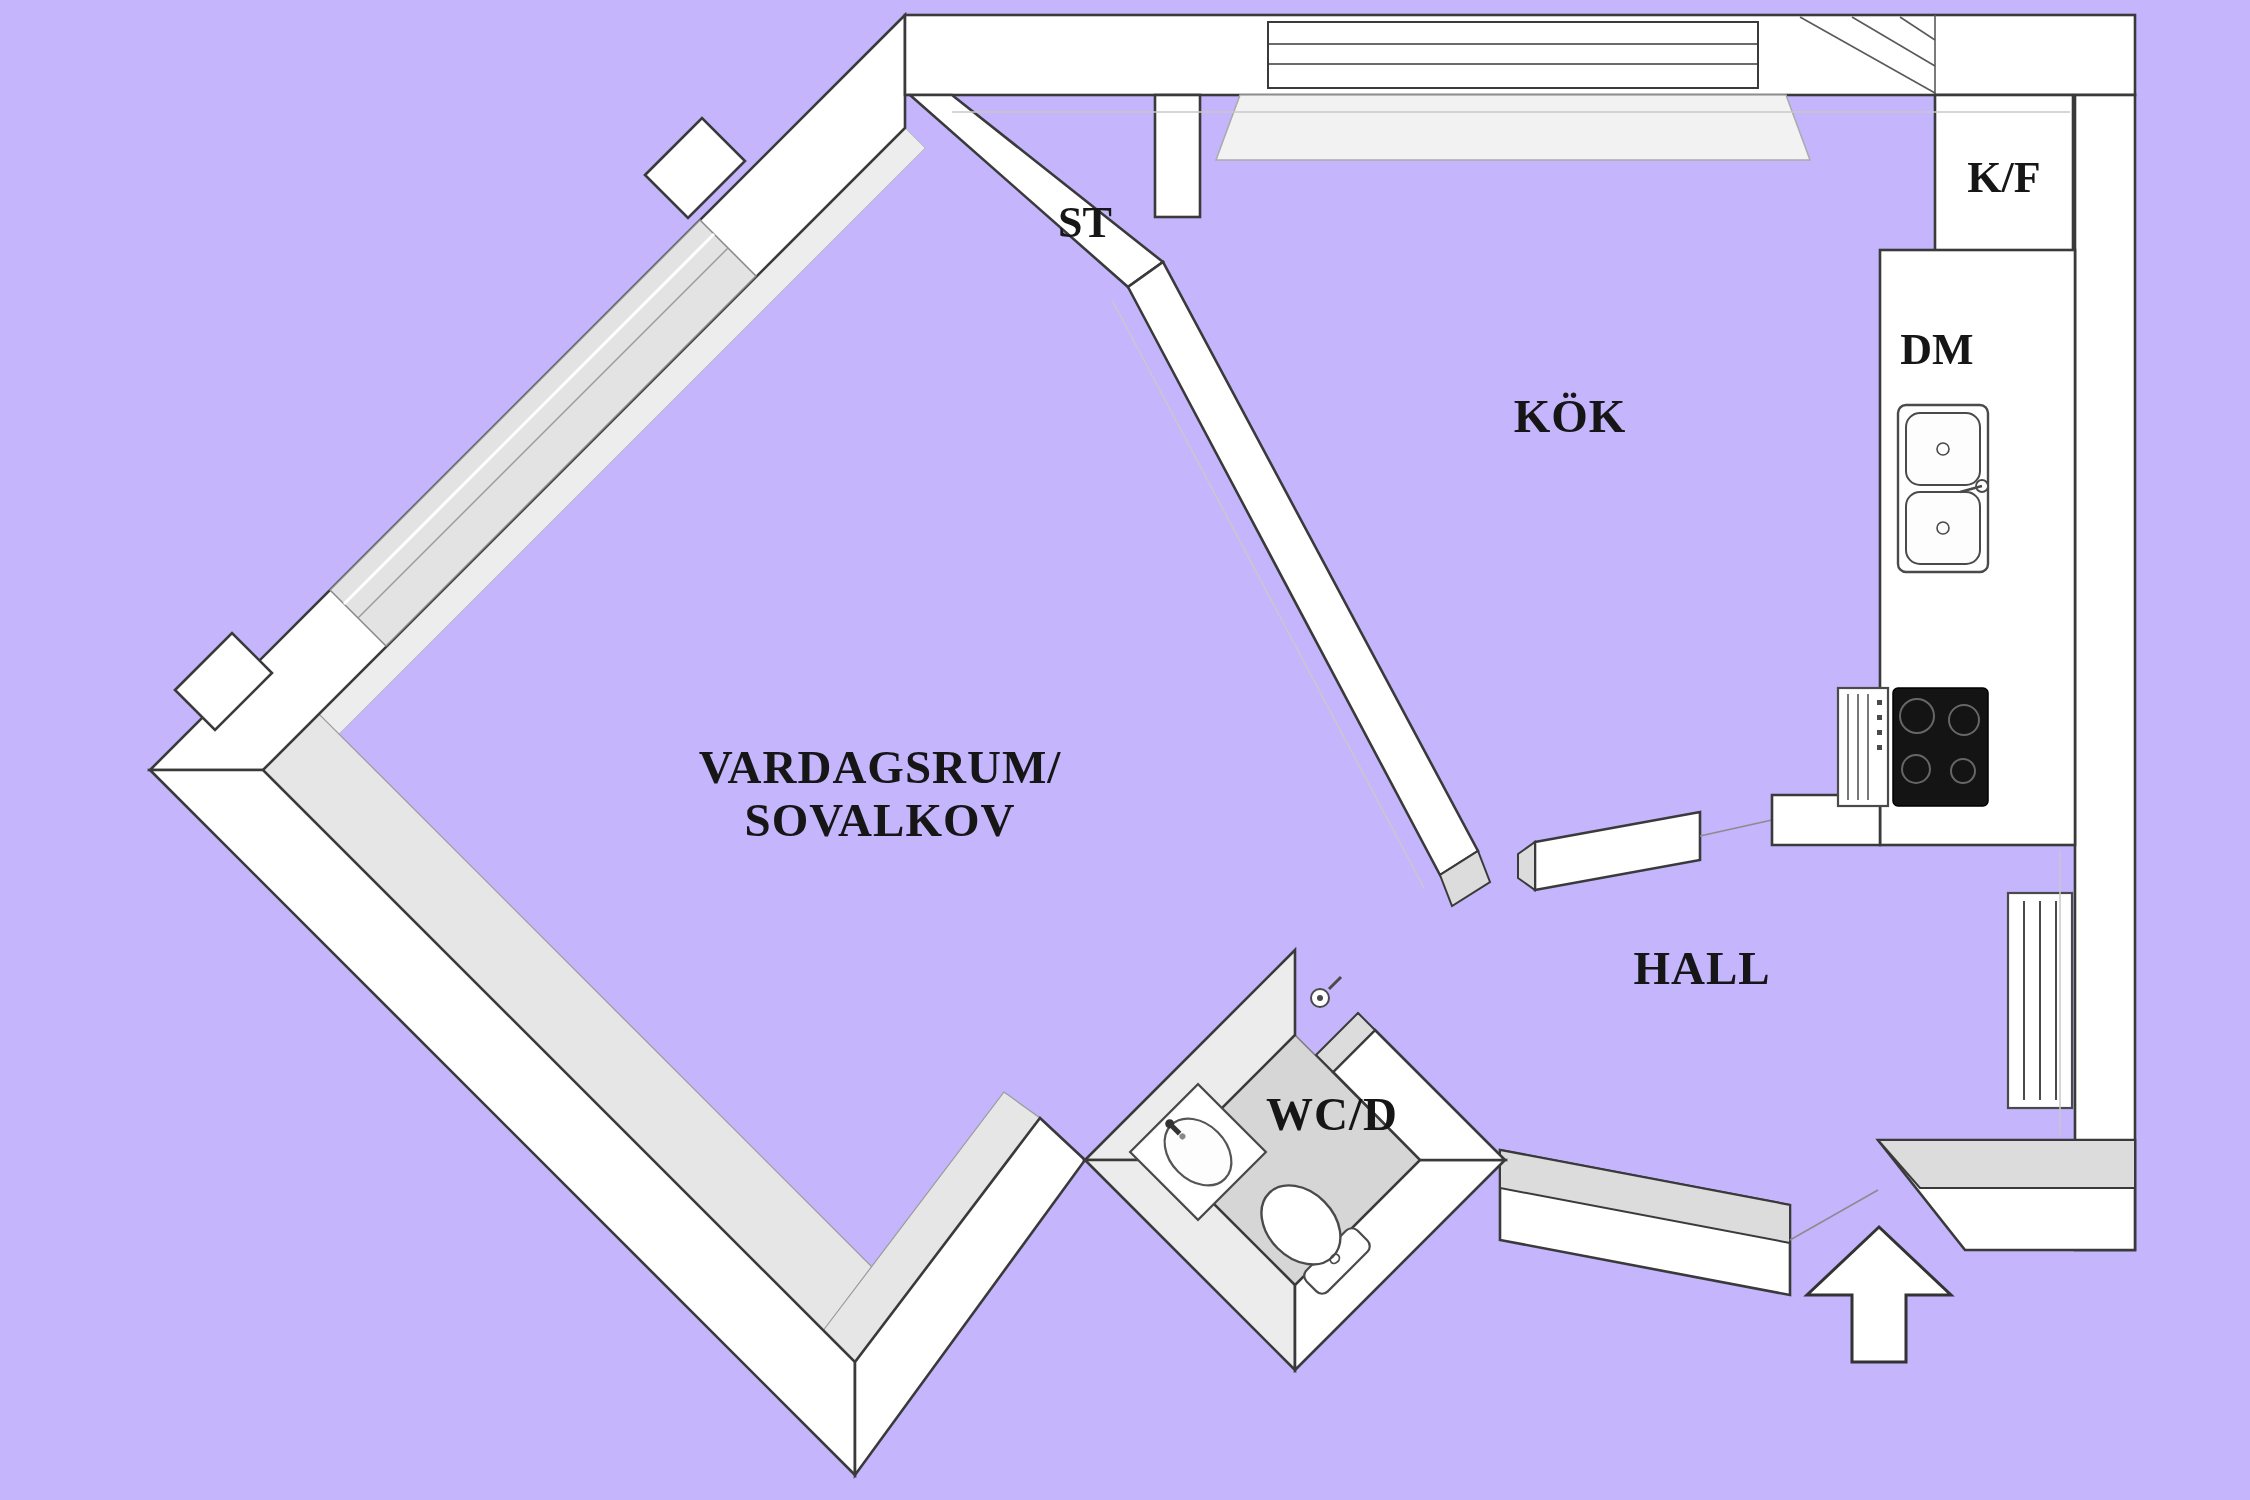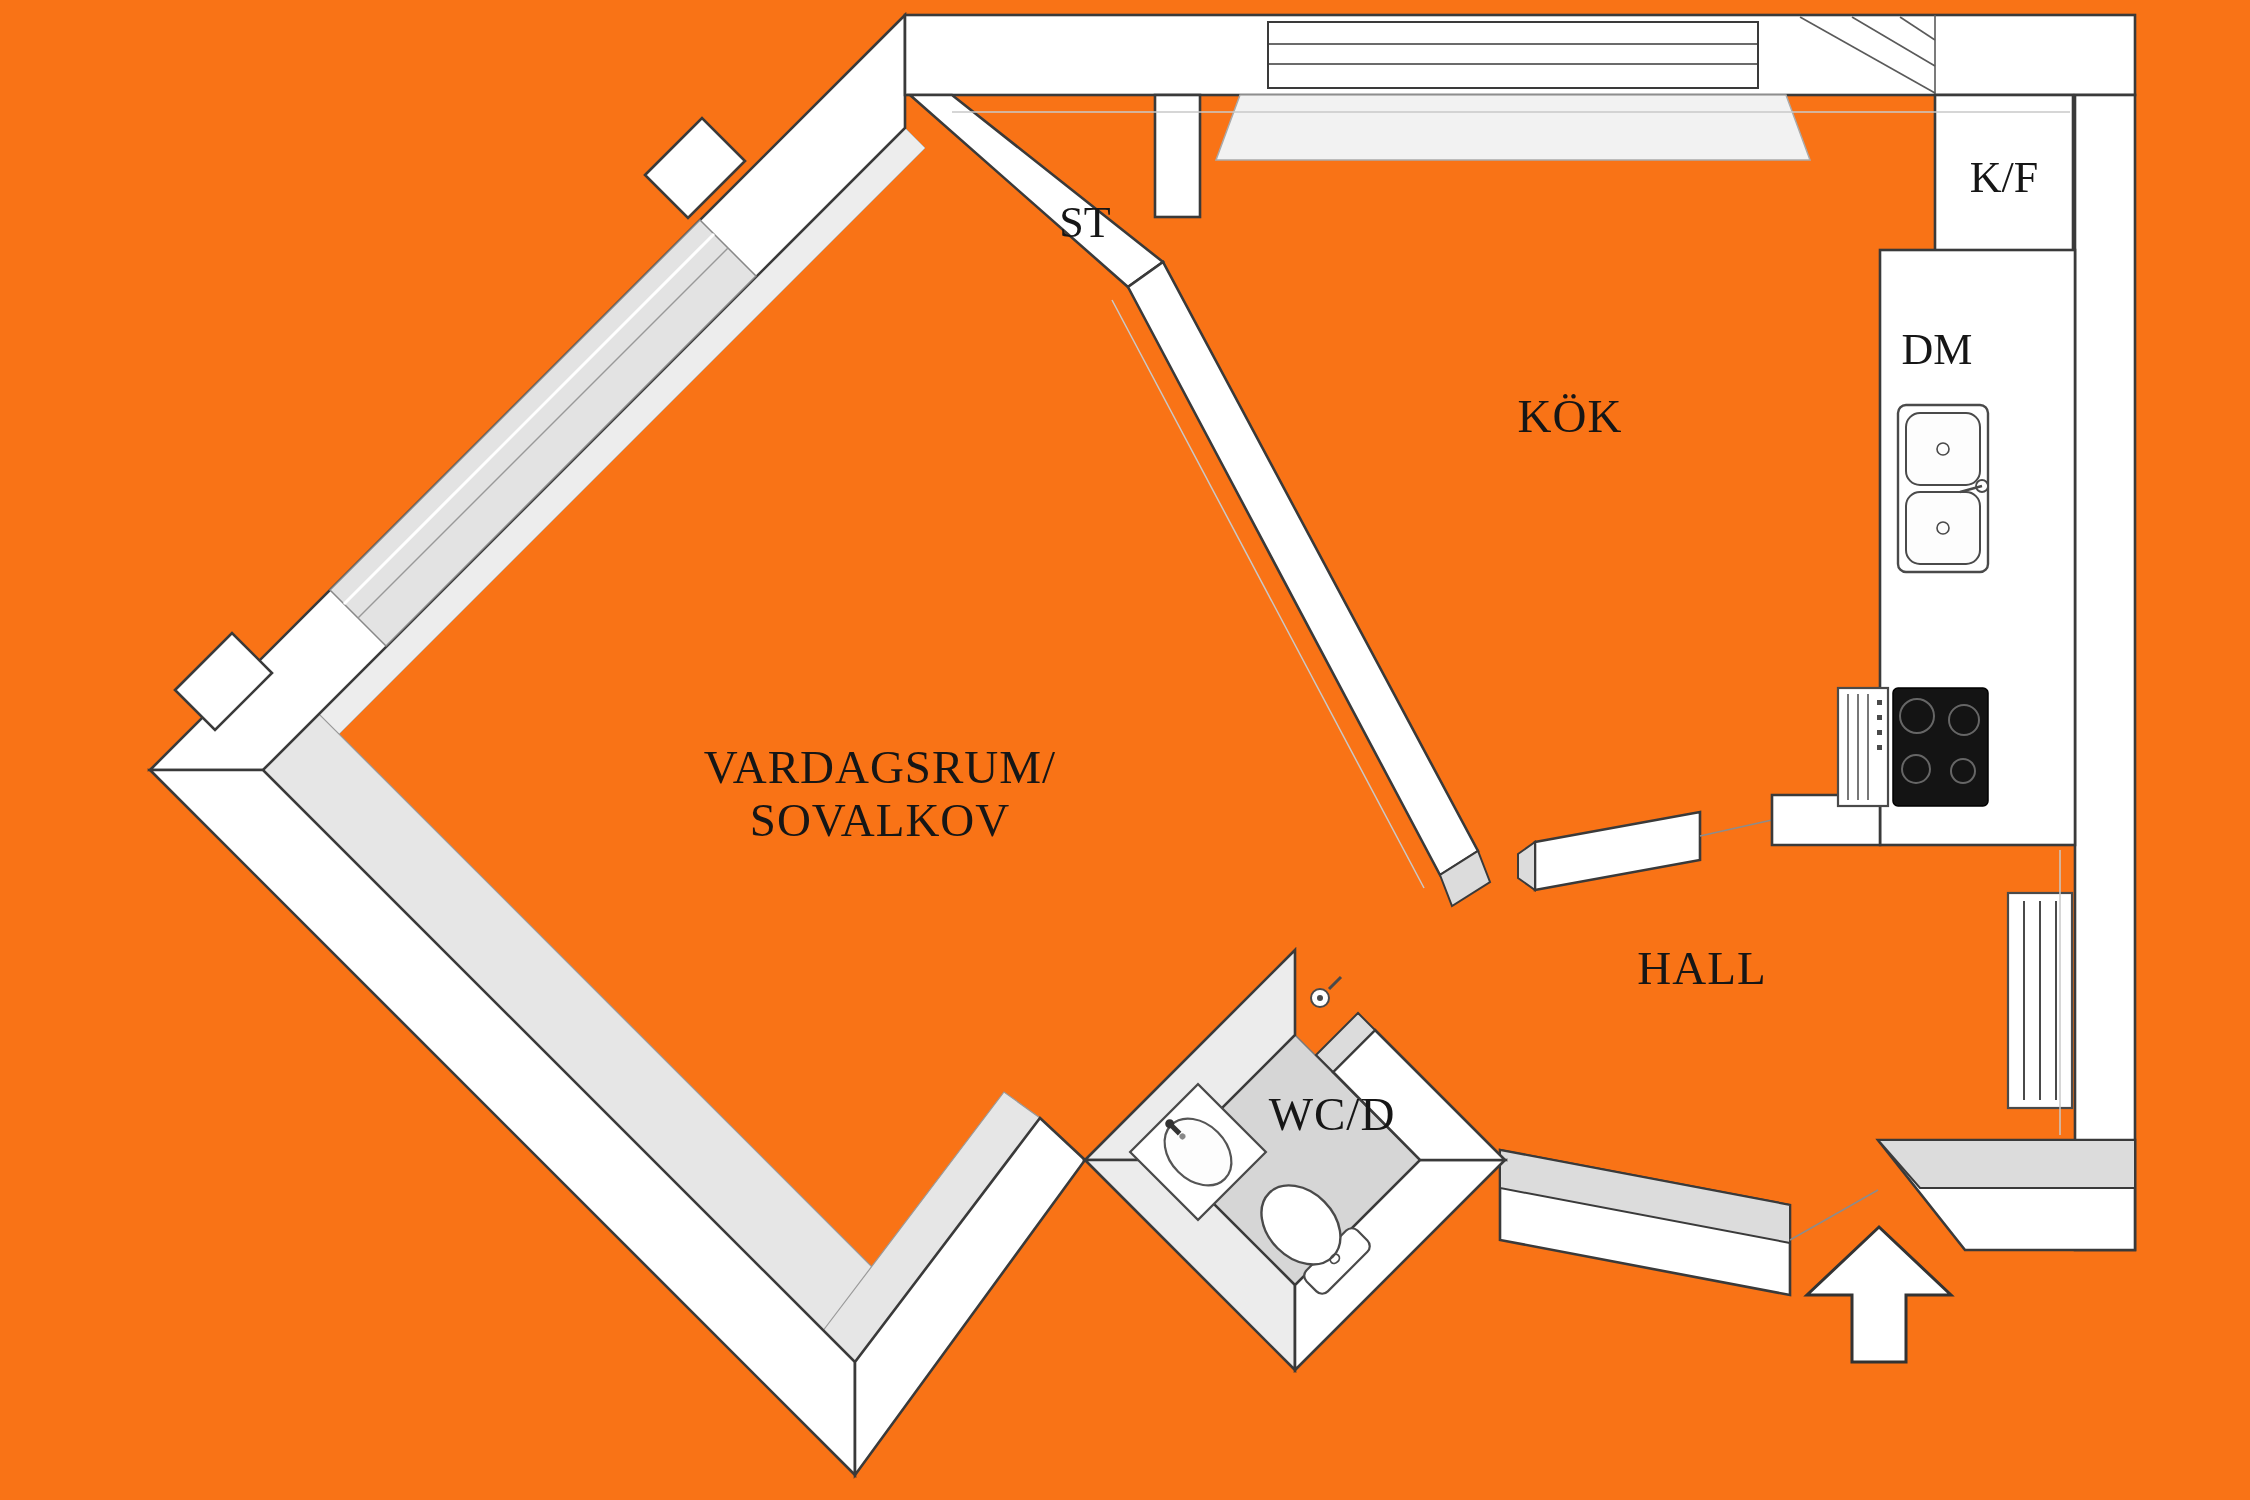--- a/index.html
+++ b/index.html
@@ -1,16 +1,16 @@
 <!DOCTYPE html>
 <html><head>
 <meta charset="utf-8">
 <style>
   html,body{margin:0;padding:0;background:#fff;}
-  .stage{width:2250px;height:1500px;position:relative;background:#f97316;overflow:hidden;}
+  .stage{width:2250px;height:1500px;position:relative;background:#c4b5fd;overflow:hidden;font-weight:bold;}
   svg{display:block;}
   text{font-family:"Liberation Serif","DejaVu Serif",serif;fill:#161616;}
   .room-label{font-size:47px;letter-spacing:1px;}
   .small-label{font-size:44px;}
   .wall{fill:#ffffff;stroke:#3a3a3a;stroke-width:2.6;stroke-linejoin:miter;}
   .capgray{fill:#dcdcdc;stroke:#3a3a3a;stroke-width:2;}
   .shade{fill:#e6e6e6;stroke:#9a9a9a;stroke-width:1.2;}
   .shade2{fill:#ededed;stroke:#bbbbbb;stroke-width:1;}
   .thin{stroke:#8c8c8c;stroke-width:1.5;fill:none;}
   .hint{stroke:#c9c9c9;stroke-width:1.5;fill:none;}

